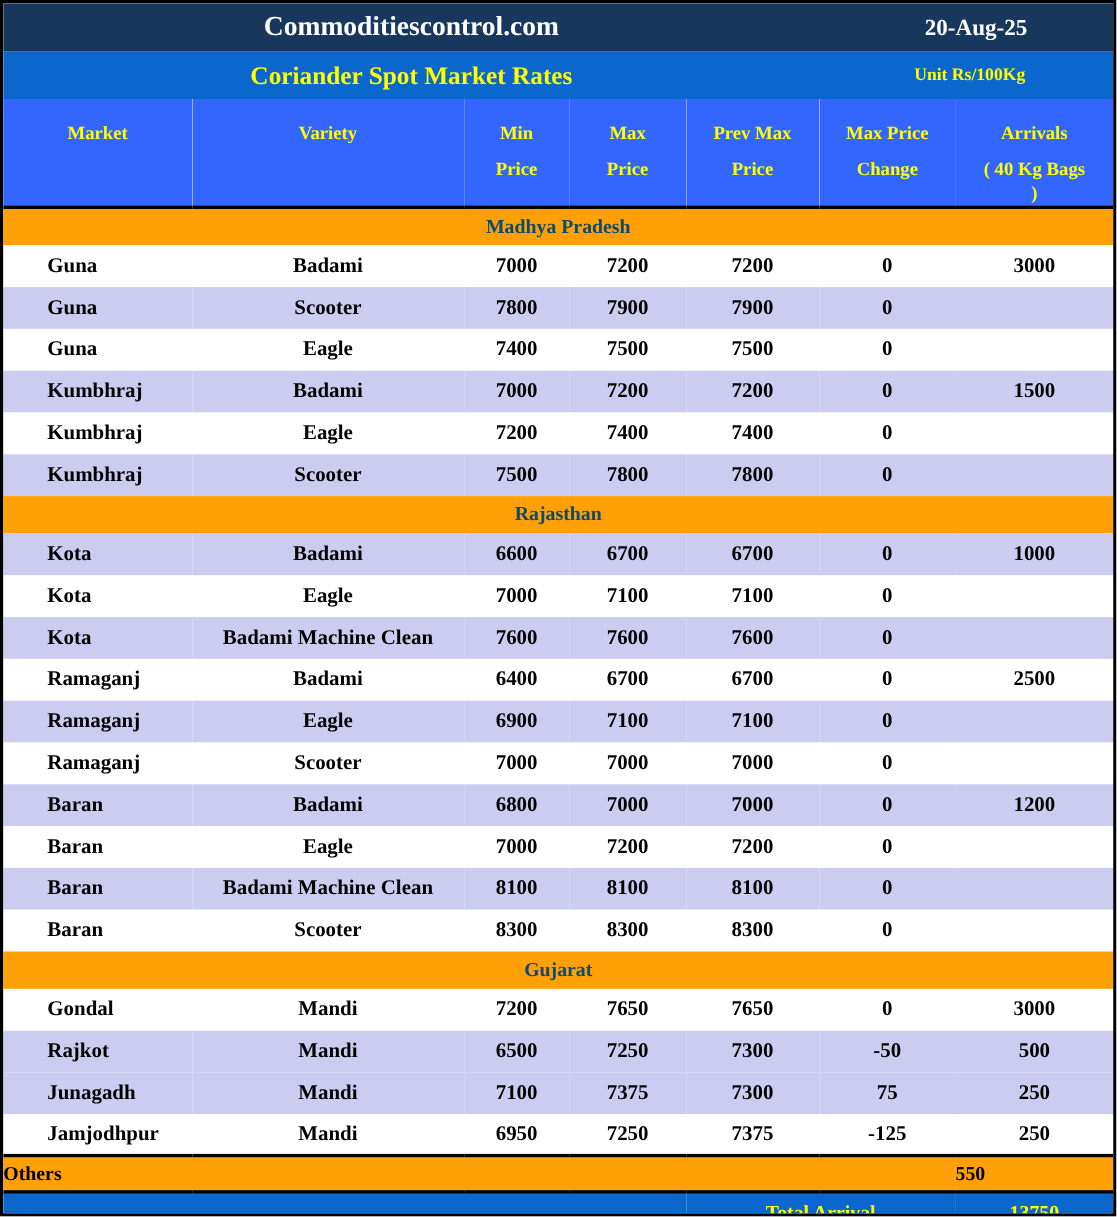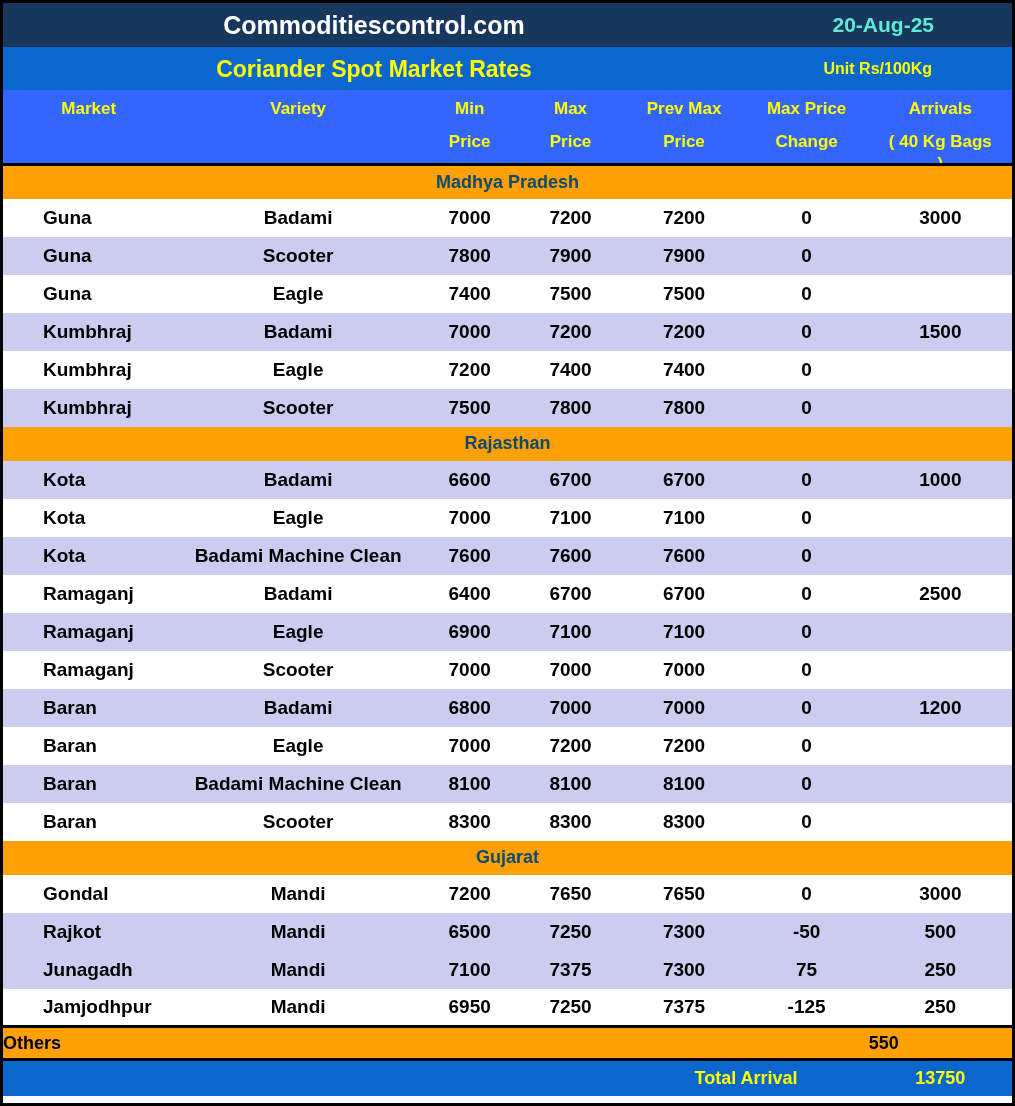--- a/index.html
+++ b/index.html
@@ -1,51 +1,51 @@
 <!DOCTYPE html>
 <html style="--navy: #17375D; --blue: #0B67CB; --headerblue: #3366FF; --orange: #FFA007; --lavender: #CCCCF0; --rowwhite: #FFFFFF; --yellow: #FFFF00; --black: #000000;"><head>
 <meta charset="utf-8">
 <style>
   html,body{margin:0;padding:0;background:#fff;}
   *{box-sizing:border-box;}
   .sheet{
     width:1015px;height:1106px;
     border:3px solid var(--black);
-    font-family:Liberation Sans, sans-serif;
+    font-family:Liberation Serif, serif;
     font-weight:700;
     overflow:hidden;
     background:#fff;
   }
   
   .bar-top{position:relative;height:44px;background:var(--navy);}
   .bar-sub{position:relative;height:43px;background:var(--blue);}
   .site-title{
     position:absolute;left:371px;top:50%;
     transform:translate(-50%,-50%);
     color:#fff;font-size:25px;white-space:nowrap;
   }
   .date-label{
     position:absolute;right:78px;top:50%;transform:translateY(-50%);
-    color:#5eead4;font-size:21px;white-space:nowrap;
+    color:#ffffff;font-size:21px;white-space:nowrap;
   }
   .report-title{
     position:absolute;left:371px;top:50%;
     transform:translate(-50%,-50%);
     color:var(--yellow);font-size:23px;white-space:nowrap;
   }
   .unit-label{
     position:absolute;right:80px;top:50%;transform:translateY(-50%);
     color:var(--yellow);font-size:16px;white-space:nowrap;
   }
   
   table{width:100%;border-collapse:collapse;table-layout:fixed;}
   thead th{
     background:var(--headerblue);
     color:var(--yellow);font-size:17px;font-weight:700;
-    height:73px;padding:0;overflow:hidden;
+    height:73px;padding:12px;overflow:hidden;
     border-bottom:3px solid var(--black);
   }
   .th-wrap{position:relative;height:73px;width:100%;}
   .h-line1{position:absolute;top:9px;left:0;width:100%;text-align:center;white-space:nowrap;}
   .h-line2{position:absolute;top:42px;left:0;width:100%;text-align:center;white-space:nowrap;}
   .h-line3{position:absolute;top:64px;left:0;width:100%;text-align:center;white-space:nowrap;}
   .section-row td{
     background:var(--orange);color:#0c4a6e;
     font-size:18px;text-align:center;height:34px;padding:0;
   }

